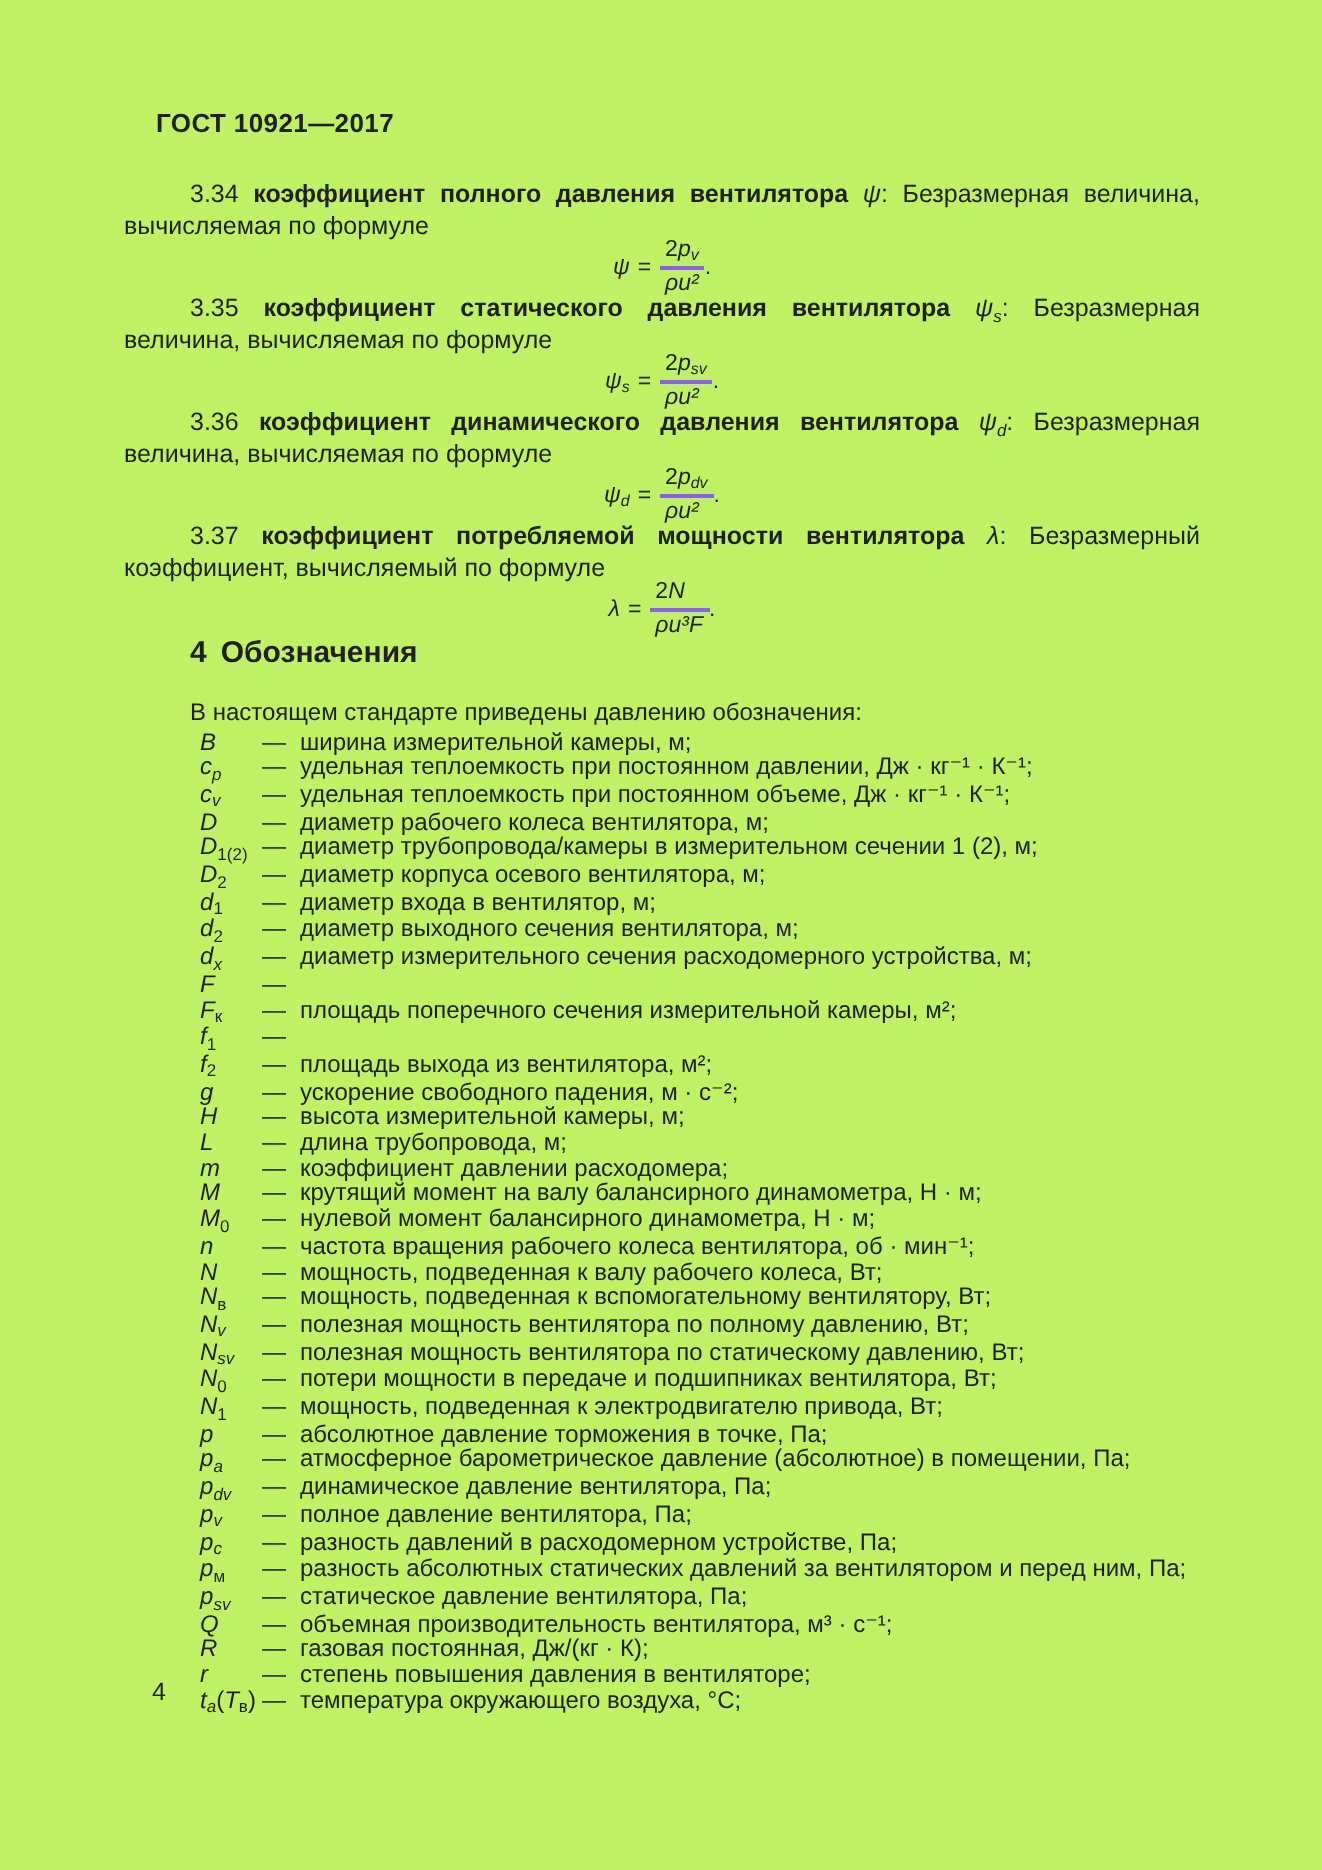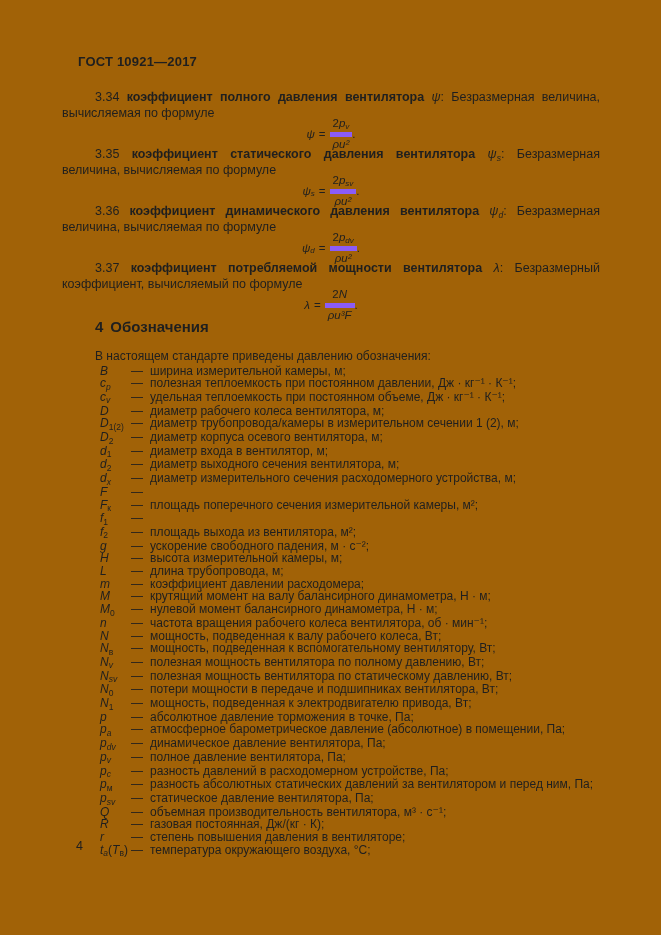--- a/index.html
+++ b/index.html
@@ -1,20 +1,20 @@
 <!DOCTYPE html>
 <html><head>
 <meta charset="utf-8">
 <style>
   html,body{margin:0;padding:0;}
   body{background:#e8e8e8;}
   .page{
     position:relative;
     width:661px;height:935px;
-    background:#a16207;
+    background:#bef264;
     font-family:"Liberation Sans","DejaVu Sans",sans-serif;
     color:#1f1f1f;
     overflow:hidden;
   }
   .doc-header{
     position:absolute;left:78px;top:54px;
     font-size:13px;font-weight:bold;letter-spacing:.2px;
   }
   .content{
     position:absolute;left:62px;top:90px;width:538px;
@@ -25,23 +25,23 @@
   }
   .bold{font-weight:bold;}
   .it{font-style:italic;}
   .sub{font-size:8.5px;position:relative;top:2.5px;}
   .formula{
     height:26px;display:flex;align-items:center;justify-content:center;
     font-size:11.5px;line-height:11px;
   }
   .formula .sub{font-size:8px;top:2px;}
   .eq{margin:0 4px;}
-  .frac{display:inline-block;text-align:center;vertical-align:middle;}
+  .frac{display:inline-block;vertical-align:middle;}
   .fnum{display:block;padding:0 3px 2px;}
-  .fden{display:block;border-top:5px solid #8b5cf6;padding:2px 3px 0;}
+  .fden{display:block;border-top:2px solid #8b5cf6;padding:2px 3px 0;}
   .sec-heading{
     margin:0;padding-left:33px;
     font-size:15px;font-weight:bold;line-height:18px;height:18px;
   }
   .sec-heading .sec-num{margin-right:7px;}
   .intro{
     margin:14px 0 0;font-size:12px;line-height:13.5px;text-indent:33px;
   }
   .sym-list{margin:0;padding:1px 0 0;}
   .sym-row{
@@ -121,21 +121,21 @@
     <div class="sym-list" id="sym-list">
   <div class="sym-row">
     <span class="sym"><span class="it">B</span></span>
           <span class="dash">—</span>
           <span class="desc">ширина измерительной камеры, м;</span>
   </div>
 
   <div class="sym-row">
     <span class="sym"><span class="it">c</span><span class="sub it">p</span></span>
           <span class="dash">—</span>
-          <span class="desc">полезная теплоемкость при постоянном давлении, Дж · кг⁻¹ · К⁻¹;</span>
+          <span class="desc">удельная теплоемкость при постоянном давлении, Дж · кг⁻¹ · К⁻¹;</span>
   </div>
 
   <div class="sym-row">
     <span class="sym"><span class="it">c</span><span class="sub it">v</span></span>
           <span class="dash">—</span>
           <span class="desc">удельная теплоемкость при постоянном объеме, Дж · кг⁻¹ · К⁻¹;</span>
   </div>
 
   <div class="sym-row">
     <span class="sym"><span class="it">D</span></span>

